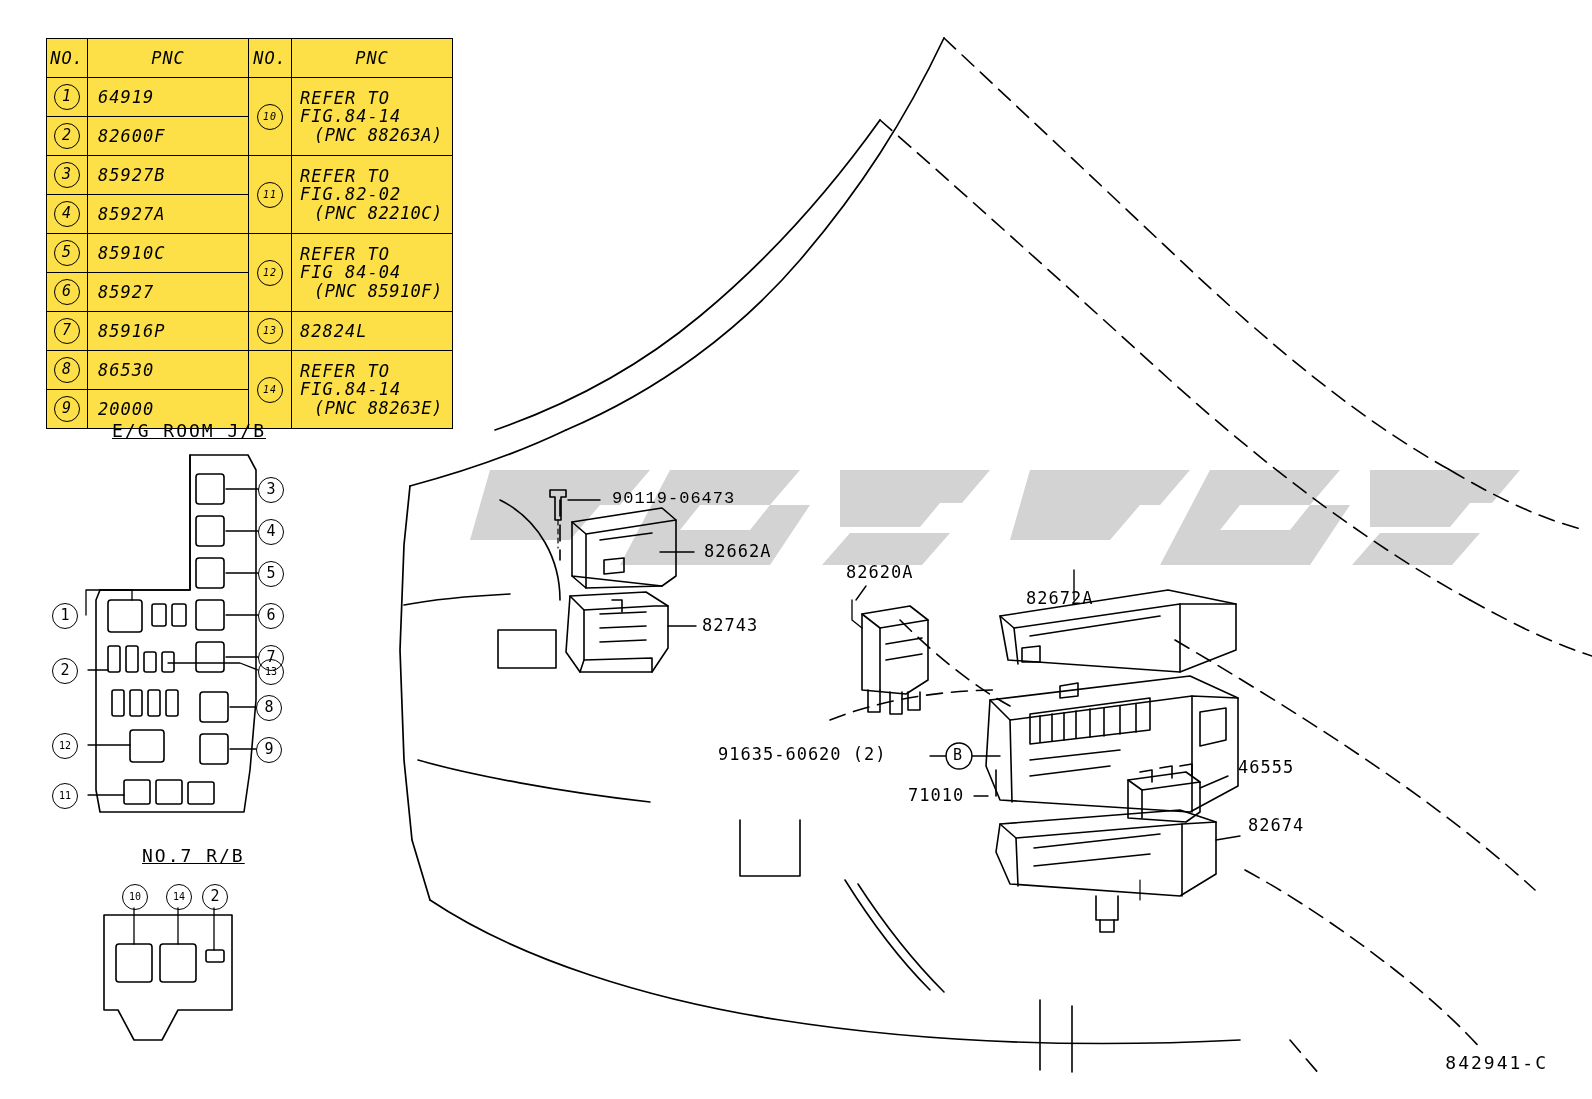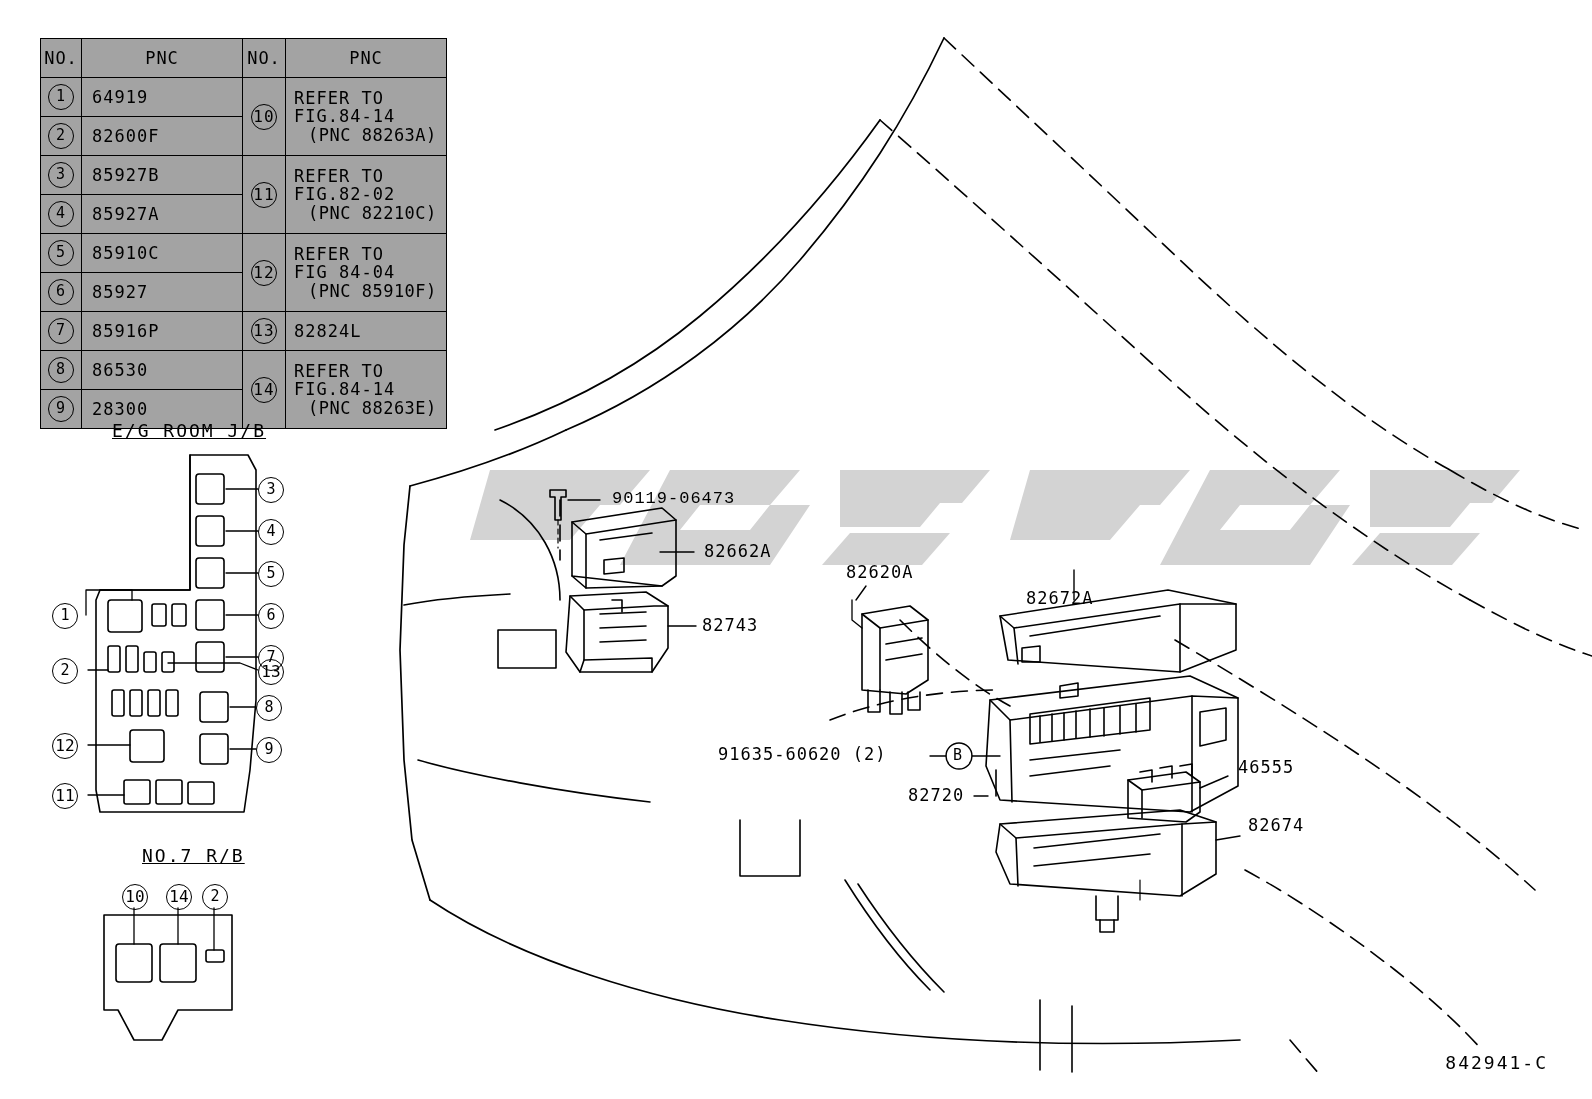--- a/index.html
+++ b/index.html
@@ -12,24 +12,25 @@
     width: 1592px;
     height: 1099px;
     background: #ffffff;
     font-family: "DejaVu Sans Mono", monospace;
     overflow: hidden;
   }
 
   
   .parts-table {
     position: absolute;
-    left: 40px;
+    left: 46px;
     top: 38px;
     border-collapse: collapse;
-    background: #a3a3a3;
+    background: #fde047;
+    font-style: italic;
   }
   .parts-table td {
     border: 1px solid #000;
     padding: 0;
     height: 38px;
     vertical-align: middle;
     font-size: 17px;
     letter-spacing: 1px;
   }
   .col-no { width: 40px; text-align: center; }
@@ -41,21 +42,21 @@
   .circ {
     display: inline-block;
     width: 24px; height: 24px;
     border: 1.5px solid #000;
     border-radius: 50%;
     line-height: 23px;
     text-align: center;
     font-size: 15px;
     font-family: "DejaVu Sans Mono", monospace;
   }
-  .circ.sm { font-size: 16px; }
+  .circ.sm { font-size: 10px; }
 
   .refcell { line-height: 1.06; padding: 2px 0 2px 8px !important; font-size: 14.5px; height: 60px; }
   .refcell .l1 { letter-spacing: 1px; }
   .refcell .l2 { letter-spacing: 1px; }
   .refcell .l3 { padding-left: 14px; letter-spacing: 0.5px; }
 
   
   .caption {
     position: absolute;
     font-size: 18px;
@@ -161,21 +162,21 @@
       <td class="col-pnc">86530</td>
       <td class="col-no2" rowspan="2"><span class="circ sm">14</span></td>
       <td class="col-pnc2 refcell" rowspan="2">
         <div class="l1">REFER TO</div>
         <div class="l2">FIG.84-14</div>
         <div class="l3">(PNC 88263E)</div>
       </td>
     </tr>
     <tr>
       <td class="col-no"><span class="circ">9</span></td>
-      <td class="col-pnc">28300</td>
+      <td class="col-pnc">20000</td>
     </tr>
   </tbody>
     </table>
 
   <div class="caption" style="left:112px; top:420px;">E/G ROOM J/B</div>
   <div class="caption" style="left:142px; top:845px;">NO.7 R/B</div>
 
   <svg class="wm" viewBox="0 0 1060 130">
     <g fill="#d3d3d3">
       <path d="M20 15 L180 15 L150 50 L60 50 L130 50 L100 85 L0 85 Z"></path>
@@ -401,20 +402,20 @@
   <div style="position:absolute;left:122px;top:884px;"><span class="circ sm">10</span></div>
   <div style="position:absolute;left:166px;top:884px;"><span class="circ sm">14</span></div>
   <div style="position:absolute;left:202px;top:884px;"><span class="circ">2</span></div>
 
   <div class="lbl" style="left:612px; top:489px;font-family:Liberation Mono, monospace;">90119-06473</div>
   <div class="lbl" style="left:704px; top:541px;">82662A</div>
   <div class="lbl" style="left:702px; top:615px;">82743</div>
   <div class="lbl" style="left:846px; top:562px;">82620A</div>
   <div class="lbl" style="left:1026px; top:549px;margin-top:39px;">82672A</div>
   <div class="lbl" style="left:718px; top:744px;">91635-60620 (2)</div>
-  <div class="lbl" style="left:908px; top:785px;">82720</div>
+  <div class="lbl" style="left:908px; top:785px;">71010</div>
   <div class="lbl" style="left:1238px; top:757px;">46555</div>
   <div class="lbl" style="left:1248px; top:815px;">82674</div>
   <div class="lbl" style="left:953px; top:746px; font-size:15px;">B</div>
 
   <div class="dwg-no">842941-C</div>
 
 </div>
 
 </body></html>

